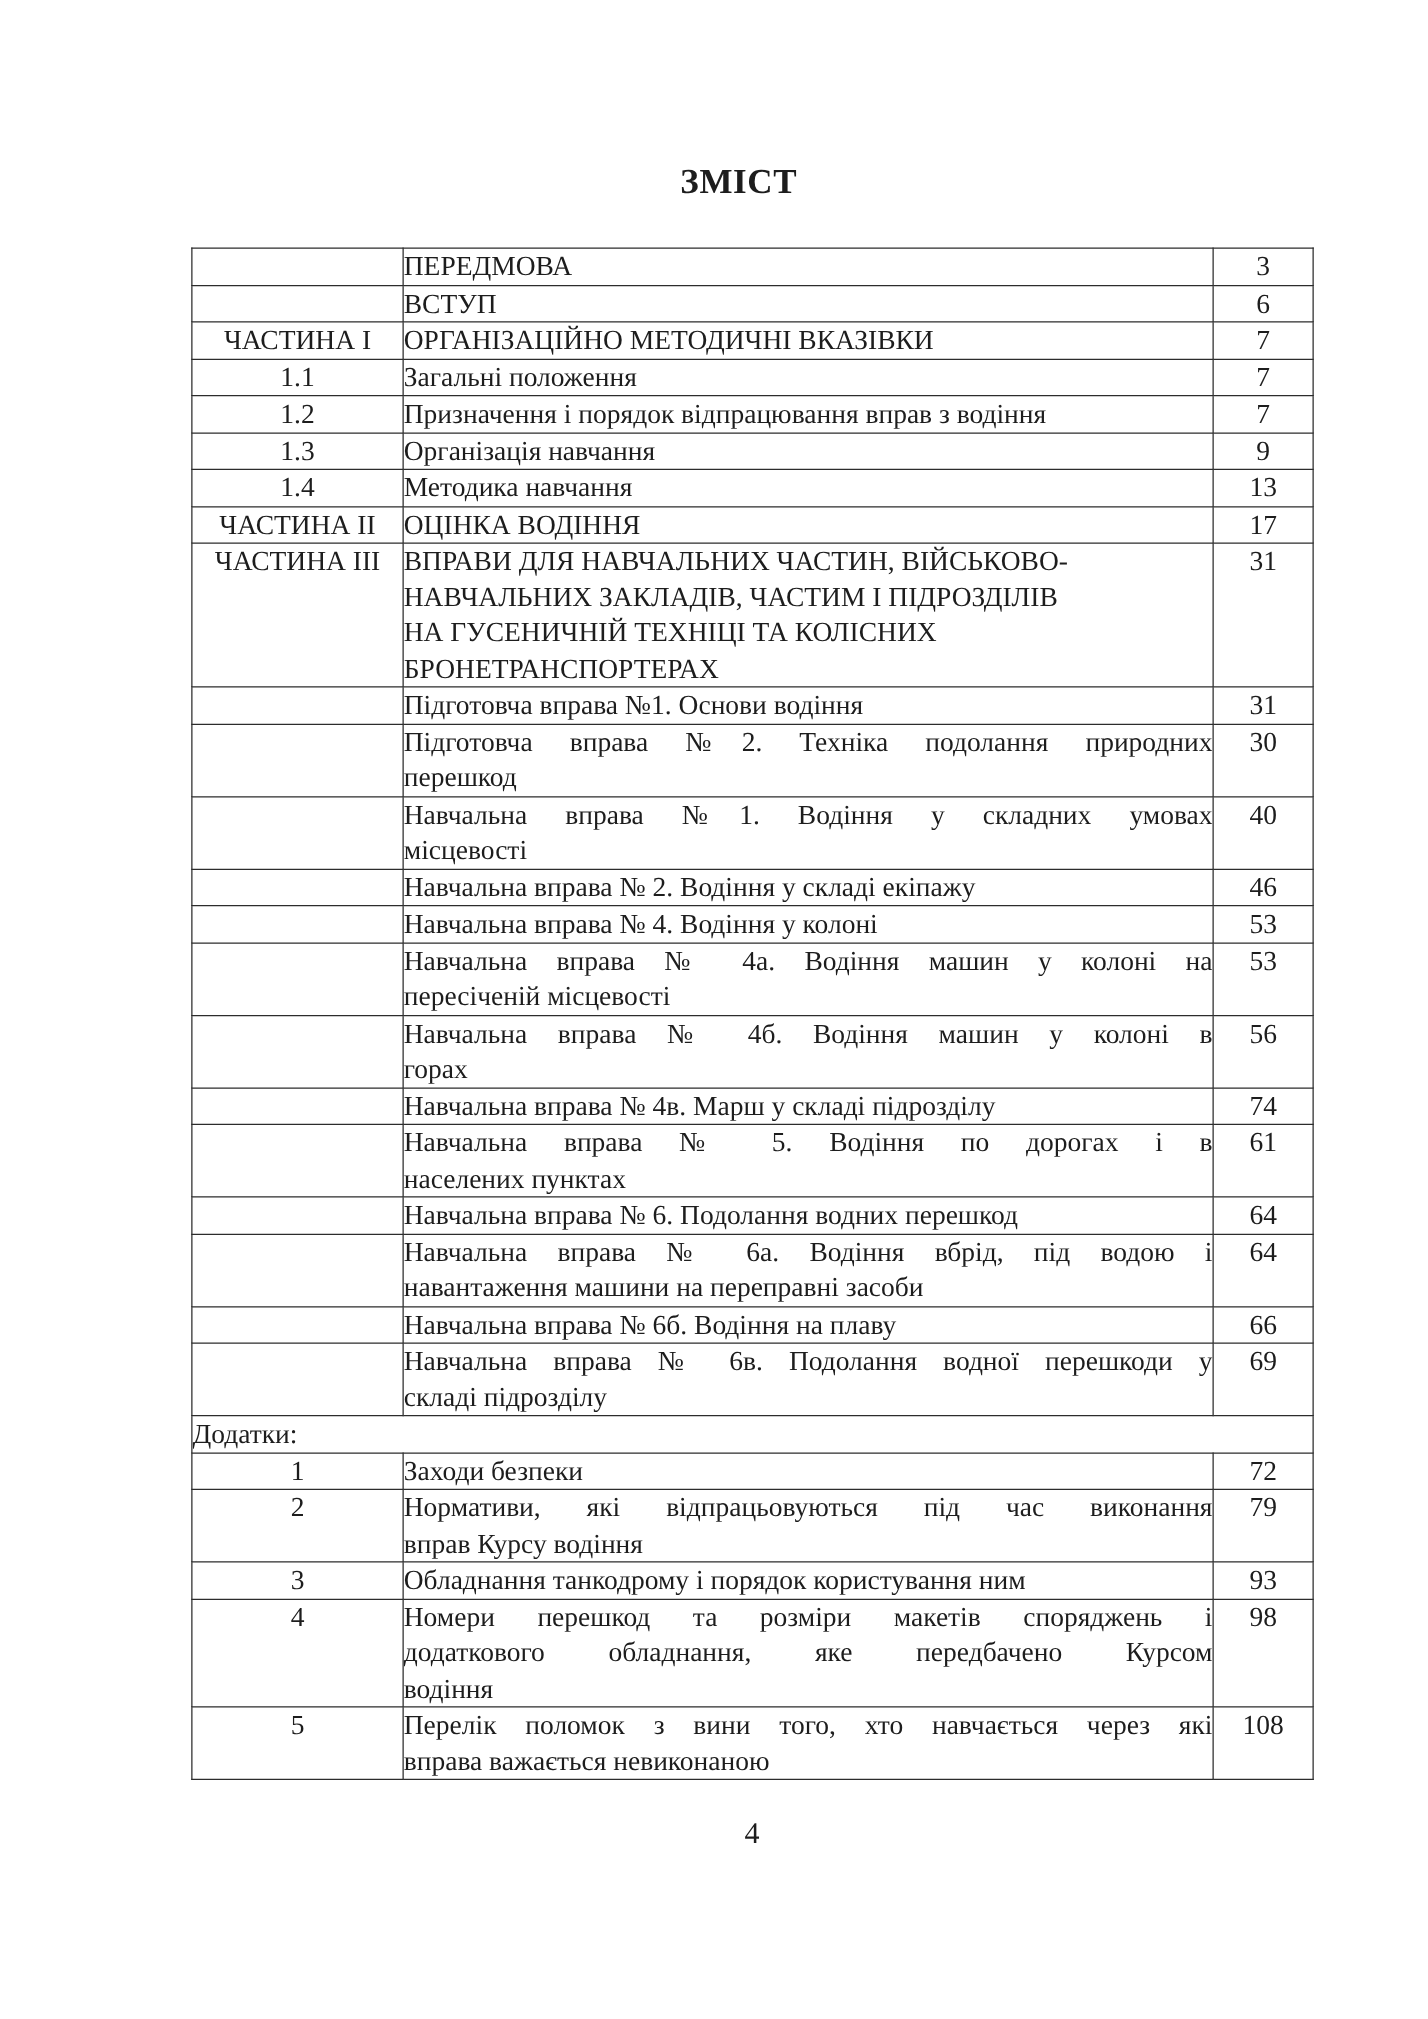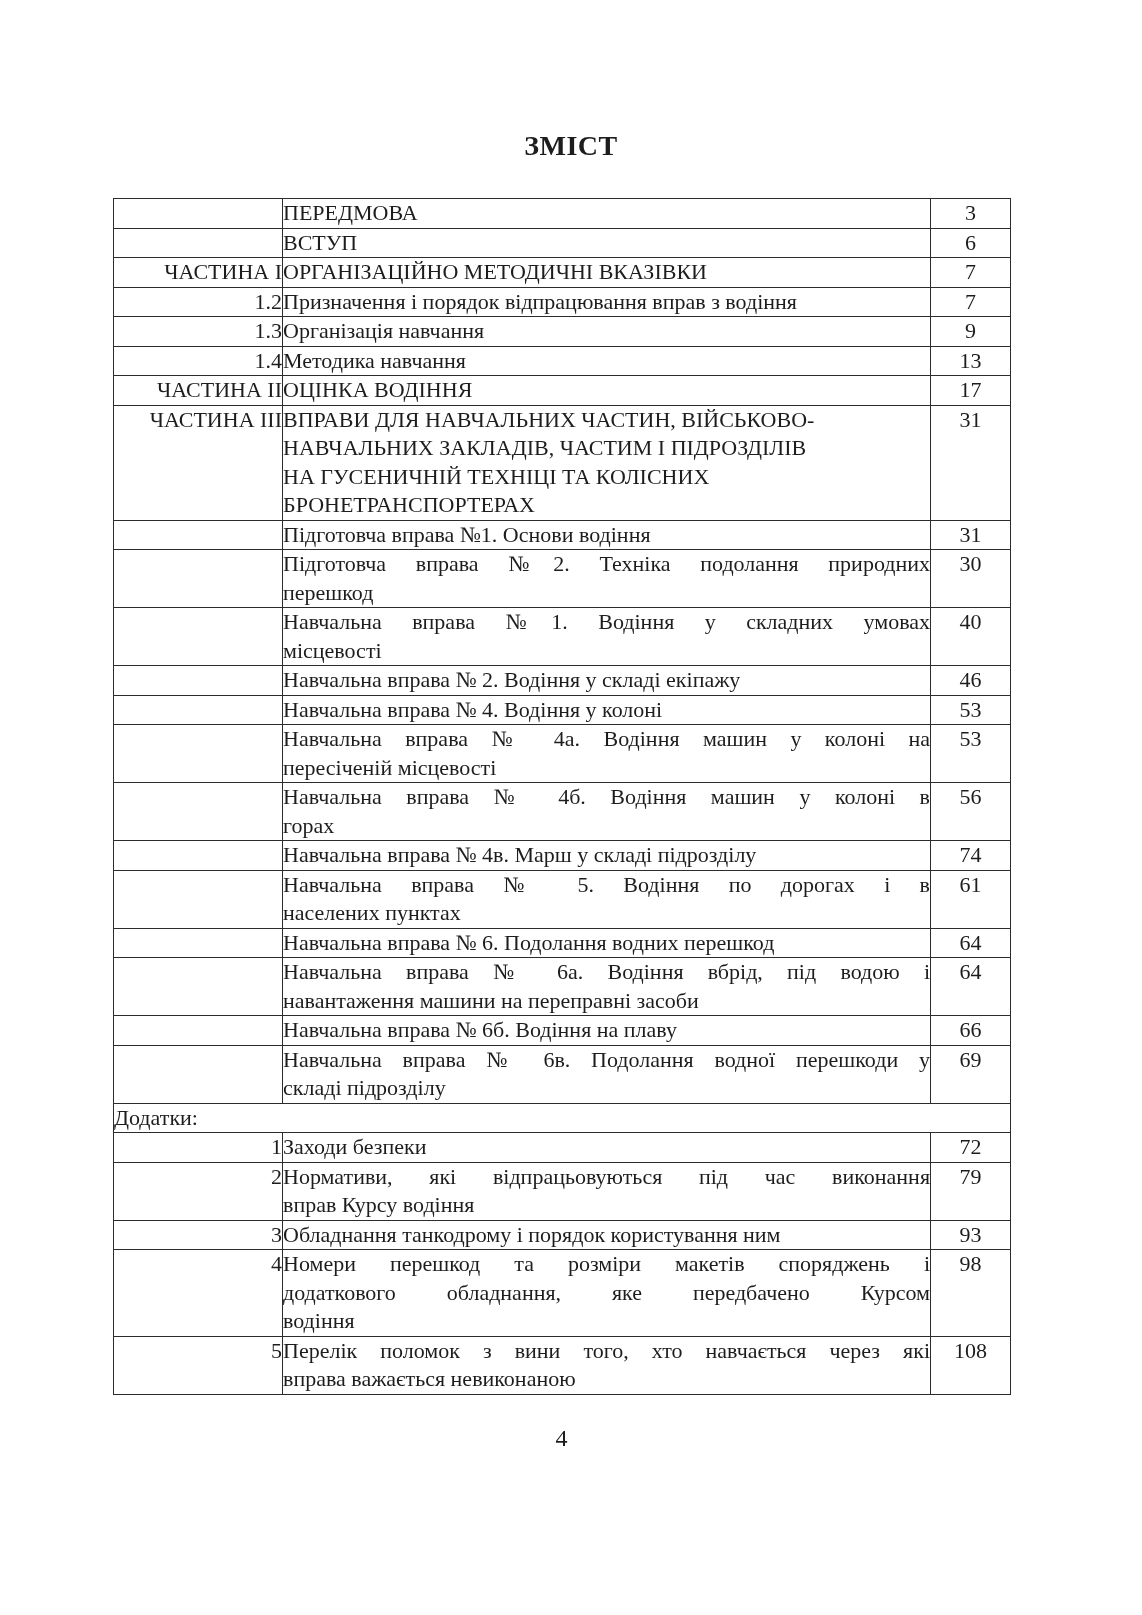--- a/index.html
+++ b/index.html
@@ -8,20 +8,21 @@
     background: #ffffff;
     width: 1142px; height: 1615px;
     font-family: "Liberation Serif", "DejaVu Serif", serif;
     color: #1d1d1d;
     -webkit-font-smoothing: antialiased;
   }
   .sheet {
     position: relative;
     width: 1142px; height: 1615px;
     overflow: hidden;
+    padding-left: 40px;
   }
   .doc-title {
     padding-top: 130px;
     text-align: center;
     font-size: 28px;
     font-weight: 700;
     letter-spacing: 0.5px;
   }
   .toc-table {
     border-collapse: collapse;
@@ -30,21 +31,21 @@
     width: 897px;
   }
   .toc-table td {
     border: 1.5px solid #2c2c2c;
     vertical-align: top;
     padding: 0;
     font-size: 22px;
     line-height: 28.5px;
     overflow: hidden;
   }
-  .num-cell  { text-align: right; }
+  .num-cell  { text-align: center; }
   .title-cell { padding-left: 5px; padding-right: 3px; }
   .page-cell { text-align: center; }
   .span-cell { padding-left: 6px; margin-top: 35px; }
   .line { white-space: nowrap; font-family: Liberation Serif, serif; }
   .line.justified {
     white-space: normal;
     text-align: justify;
     text-align-last: justify;
   }
   .page-footer {
@@ -82,20 +83,27 @@
           <td class="page-cell">6</td>
         </tr>
         <tr>
           <td class="num-cell">ЧАСТИНА I</td>
           <td class="title-cell">
             <div class="line">ОРГАНІЗАЦІЙНО МЕТОДИЧНІ ВКАЗІВКИ</div>
           </td>
           <td class="page-cell">7</td>
         </tr>
         <tr>
+          <td class="num-cell">1.1</td>
+          <td class="title-cell">
+            <div class="line">Загальні положення</div>
+          </td>
+          <td class="page-cell">7</td>
+        </tr>
+        <tr>
           <td class="num-cell">1.2</td>
           <td class="title-cell">
             <div class="line">Призначення і порядок відпрацювання вправ з водіння</div>
           </td>
           <td class="page-cell">7</td>
         </tr>
         <tr>
           <td class="num-cell">1.3</td>
           <td class="title-cell">
             <div class="line">Організація навчання</div>

